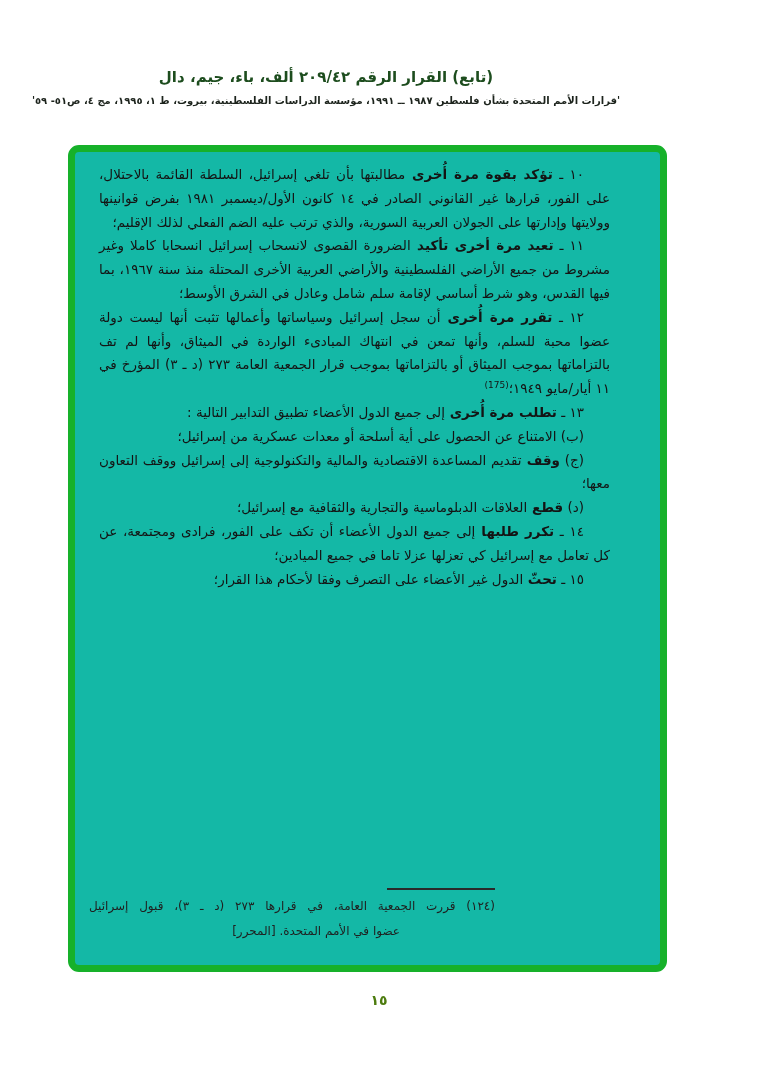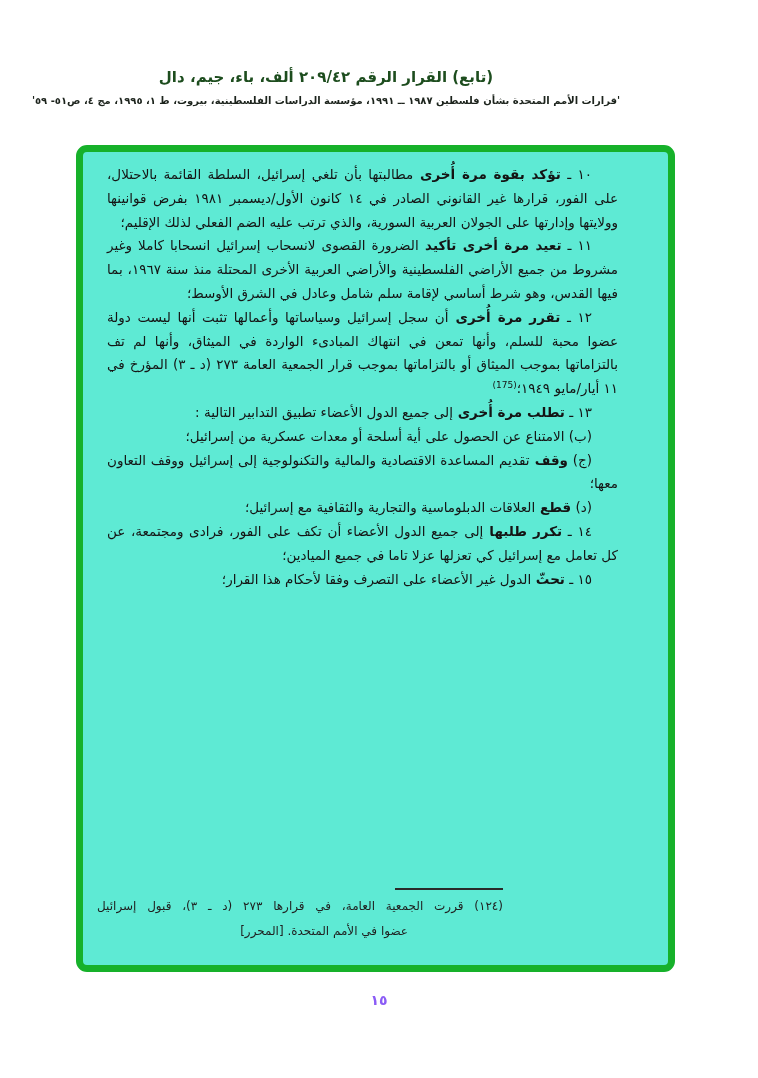--- a/index.html
+++ b/index.html
@@ -32,26 +32,26 @@
   }
   .doc-source {
     margin-top: 9px;
     font-size: 10px;
     font-weight: bold;
     color: #1c231c;
   }
   .green-box {
     position: absolute;
     top: 145px;
-    left: 76px;
+    left: 68px;
     width: 585px;  
     height: 813px;
     border: 7px solid #16b12a;
     border-radius: 11px;
-    background: #5eead4;
+    background: #14b8a6;
   }
   .box-content {
     position: absolute;
     top: 11px;
     right: 50px;
     left: 24px;
     direction: rtl;
     text-align: justify;
     font-size: 13.5px;
     line-height: 23.8px;
@@ -96,21 +96,21 @@
   }
   .page-number {
     position: absolute;
     top: 992px;
     left: 0;
     width: 758px;
     text-align: center;
     font-size: 14px;
     font-weight: bold;
     letter-spacing: 5px;
-    color: #8b5cf6;
+    color: #4d7c0f;
   }
 </style>
 </head>
 <body>
 
 <div class="page">
 
   <div class="header">
     <div class="doc-title">(تابع) القرار الرقم ٢٠٩/٤٢ ألف، باء، جيم، دال</div>
     <div class="doc-source">'قرارات الأمم المتحدة بشأن فلسطين ١٩٨٧ ــ ١٩٩١، مؤسسة الدراسات الفلسطينية، بيروت، ط ١، ١٩٩٥، مج ٤، ص٥١- ٥٩'</div>

